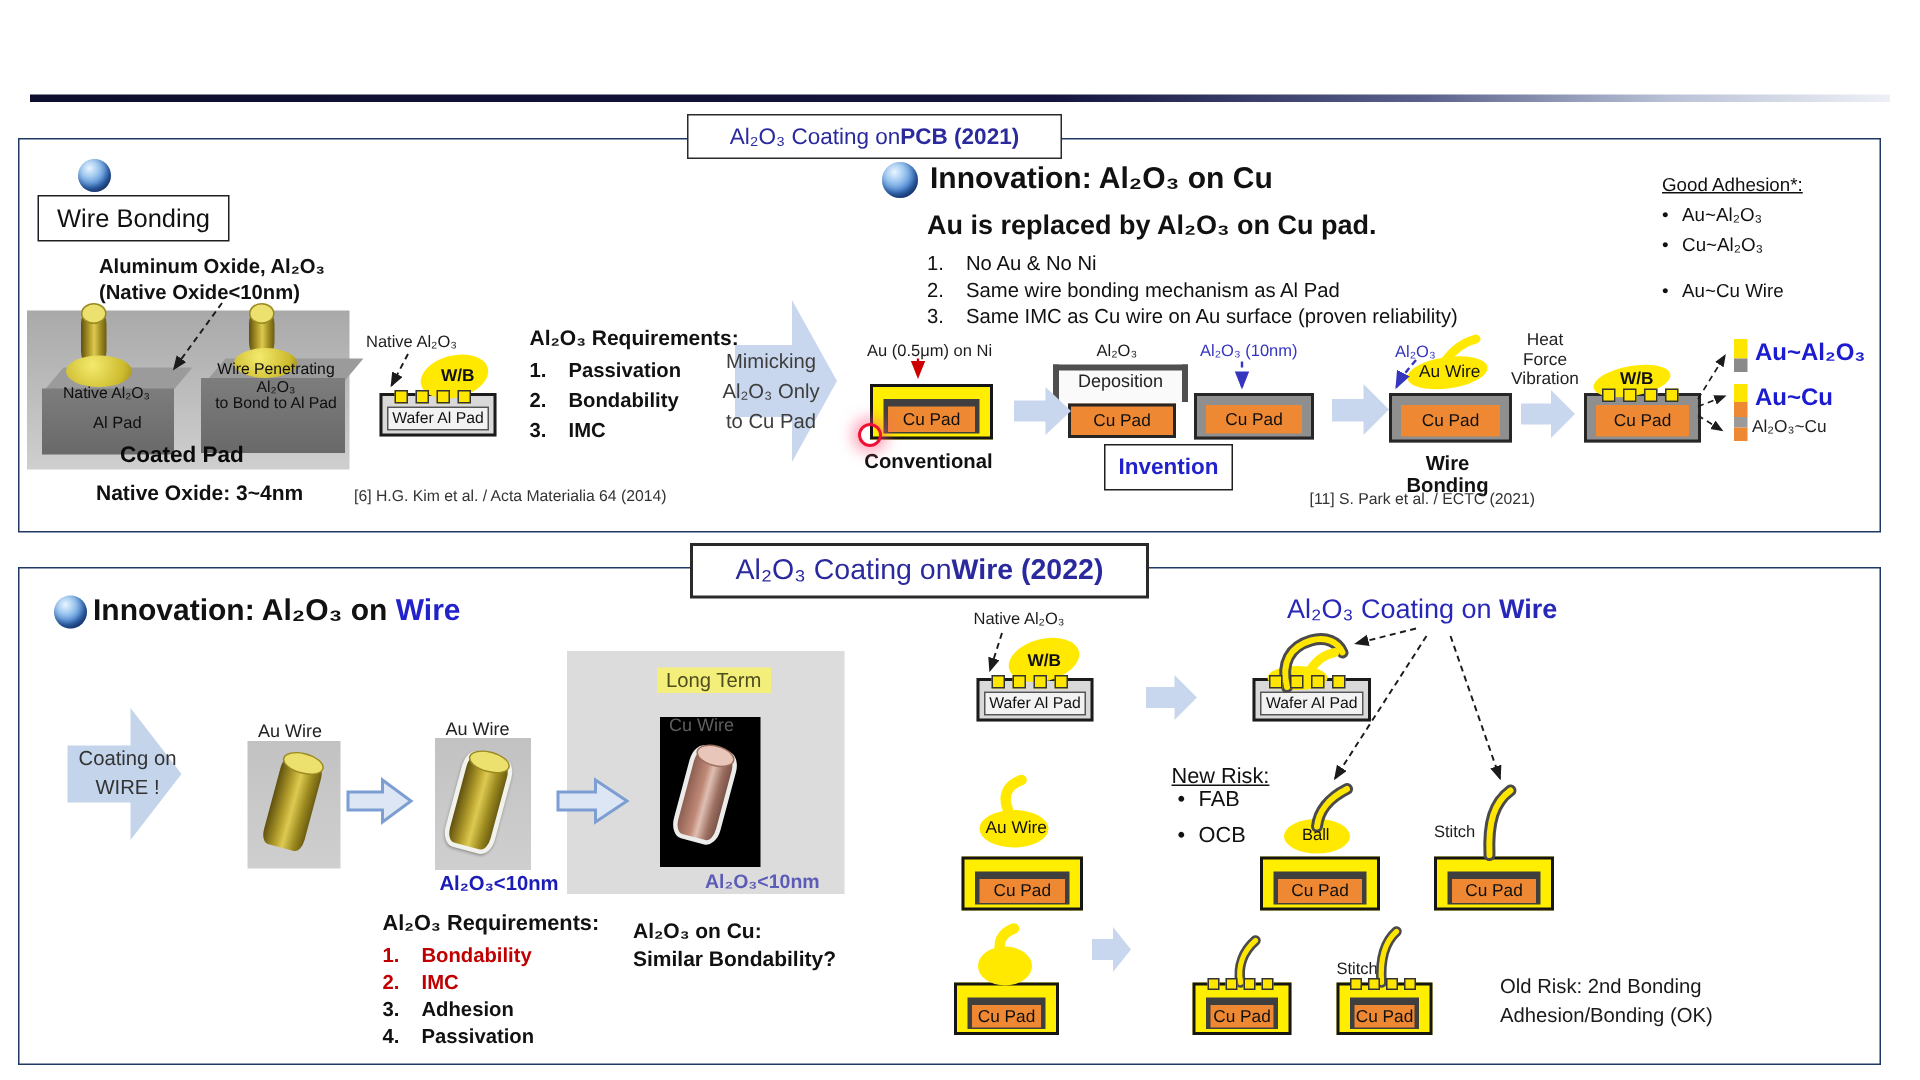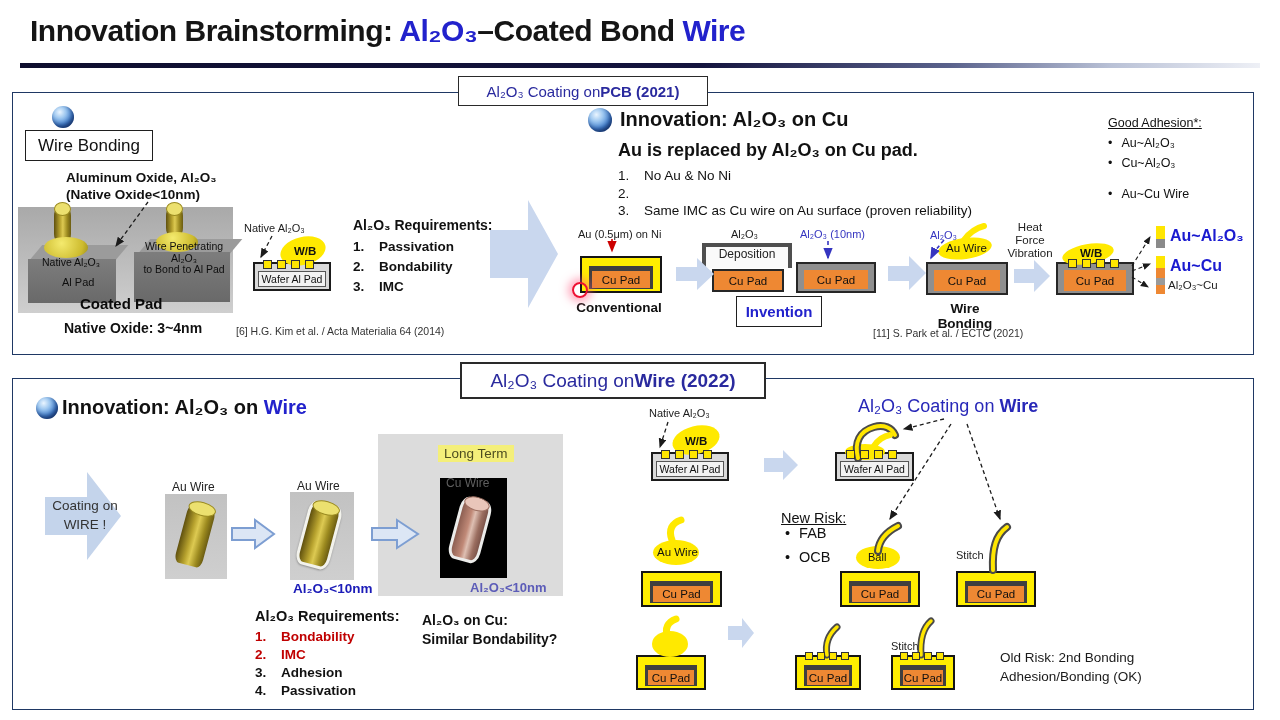--- a/index.html
+++ b/index.html
@@ -69,23 +69,20 @@
   .cube-front{position:absolute;background:linear-gradient(180deg,#7d7d7d,#696969);}
   .laser{border:2px solid #ee1133;border-radius:50%;box-shadow:0 0 9px 4px rgba(255,90,130,.5);z-index:9;}
   svg.overlay{position:absolute;left:0;top:0;z-index:6;pointer-events:none;}
   .z7{z-index:7;}
 </style>
 </head>
 <body>
 
 <div class="slide">
 
-  <div class="abs title">
-    <span>Innovation Brainstorming: </span><span class="blue">Al₂O₃</span><span>–Coated Bond </span><span class="blue">Wire</span>
-  </div>
   <div class="abs rule"></div>
 
   <div class="abs panel" style="left:12px;top:92px;width:1240px;height:261px;"></div>
   <div class="abs tagbox" style="left:458px;top:76px;width:248px;height:28px;font-size:15px;">
     <span>Al₂O₃ Coating on </span>
       <span class="b">PCB (2021)</span>
   </div>
 
   <div class="abs globe" style="left:52px;top:106px;"></div>
   <div class="abs plainbox" style="left:25px;top:130px;width:126px;height:29px;font-size:17px;">Wire Bonding</div>
@@ -137,31 +134,37 @@
     <div class="numrow" style="line-height:20px;">
         <span class="n">2.</span>
         <span>Bondability</span>
       </div>
     <div class="numrow" style="line-height:20px;">
         <span class="n">3.</span>
         <span>IMC</span>
       </div>
   </div>
 
+  <div class="abs z7" style="left:472px;top:231px;width:84px;text-align:center;font-size:13.5px;line-height:20px;color:#3d3d3d;">
+    <div>Mimicking</div>
+    <div>Al₂O₃ Only</div>
+    <div>to Cu Pad</div>
+  </div>
 
   <div class="abs globe" style="left:588px;top:108px;width:24px;height:24px;"></div>
   <div class="abs b" style="left:620px;top:108px;font-size:20px;">Innovation: Al₂O₃ on Cu</div>
   <div class="abs b" style="left:618px;top:140px;font-size:18px;">Au is replaced by Al₂O₃ on Cu pad.</div>
   <div class="abs" style="left:618px;top:167px;">
     <div class="numrow">
         <span class="n">1.</span>
         <span>No Au &amp; No Ni</span>
       </div>
     <div class="numrow">
         <span class="n">2.</span>
+        <span>Same wire bonding mechanism as Al Pad</span>
       </div>
     <div class="numrow">
         <span class="n">3.</span>
         <span>Same IMC as Cu wire on Au surface (proven reliability)</span>
       </div>
   </div>
 
   <div class="abs lbl" style="left:578px;top:228px;">Au (0.5μm) on Ni</div>
   <div class="abs pad-conv" style="left:580px;top:256px;width:78px;height:33px;">
     <div class="pc-dark"></div>

